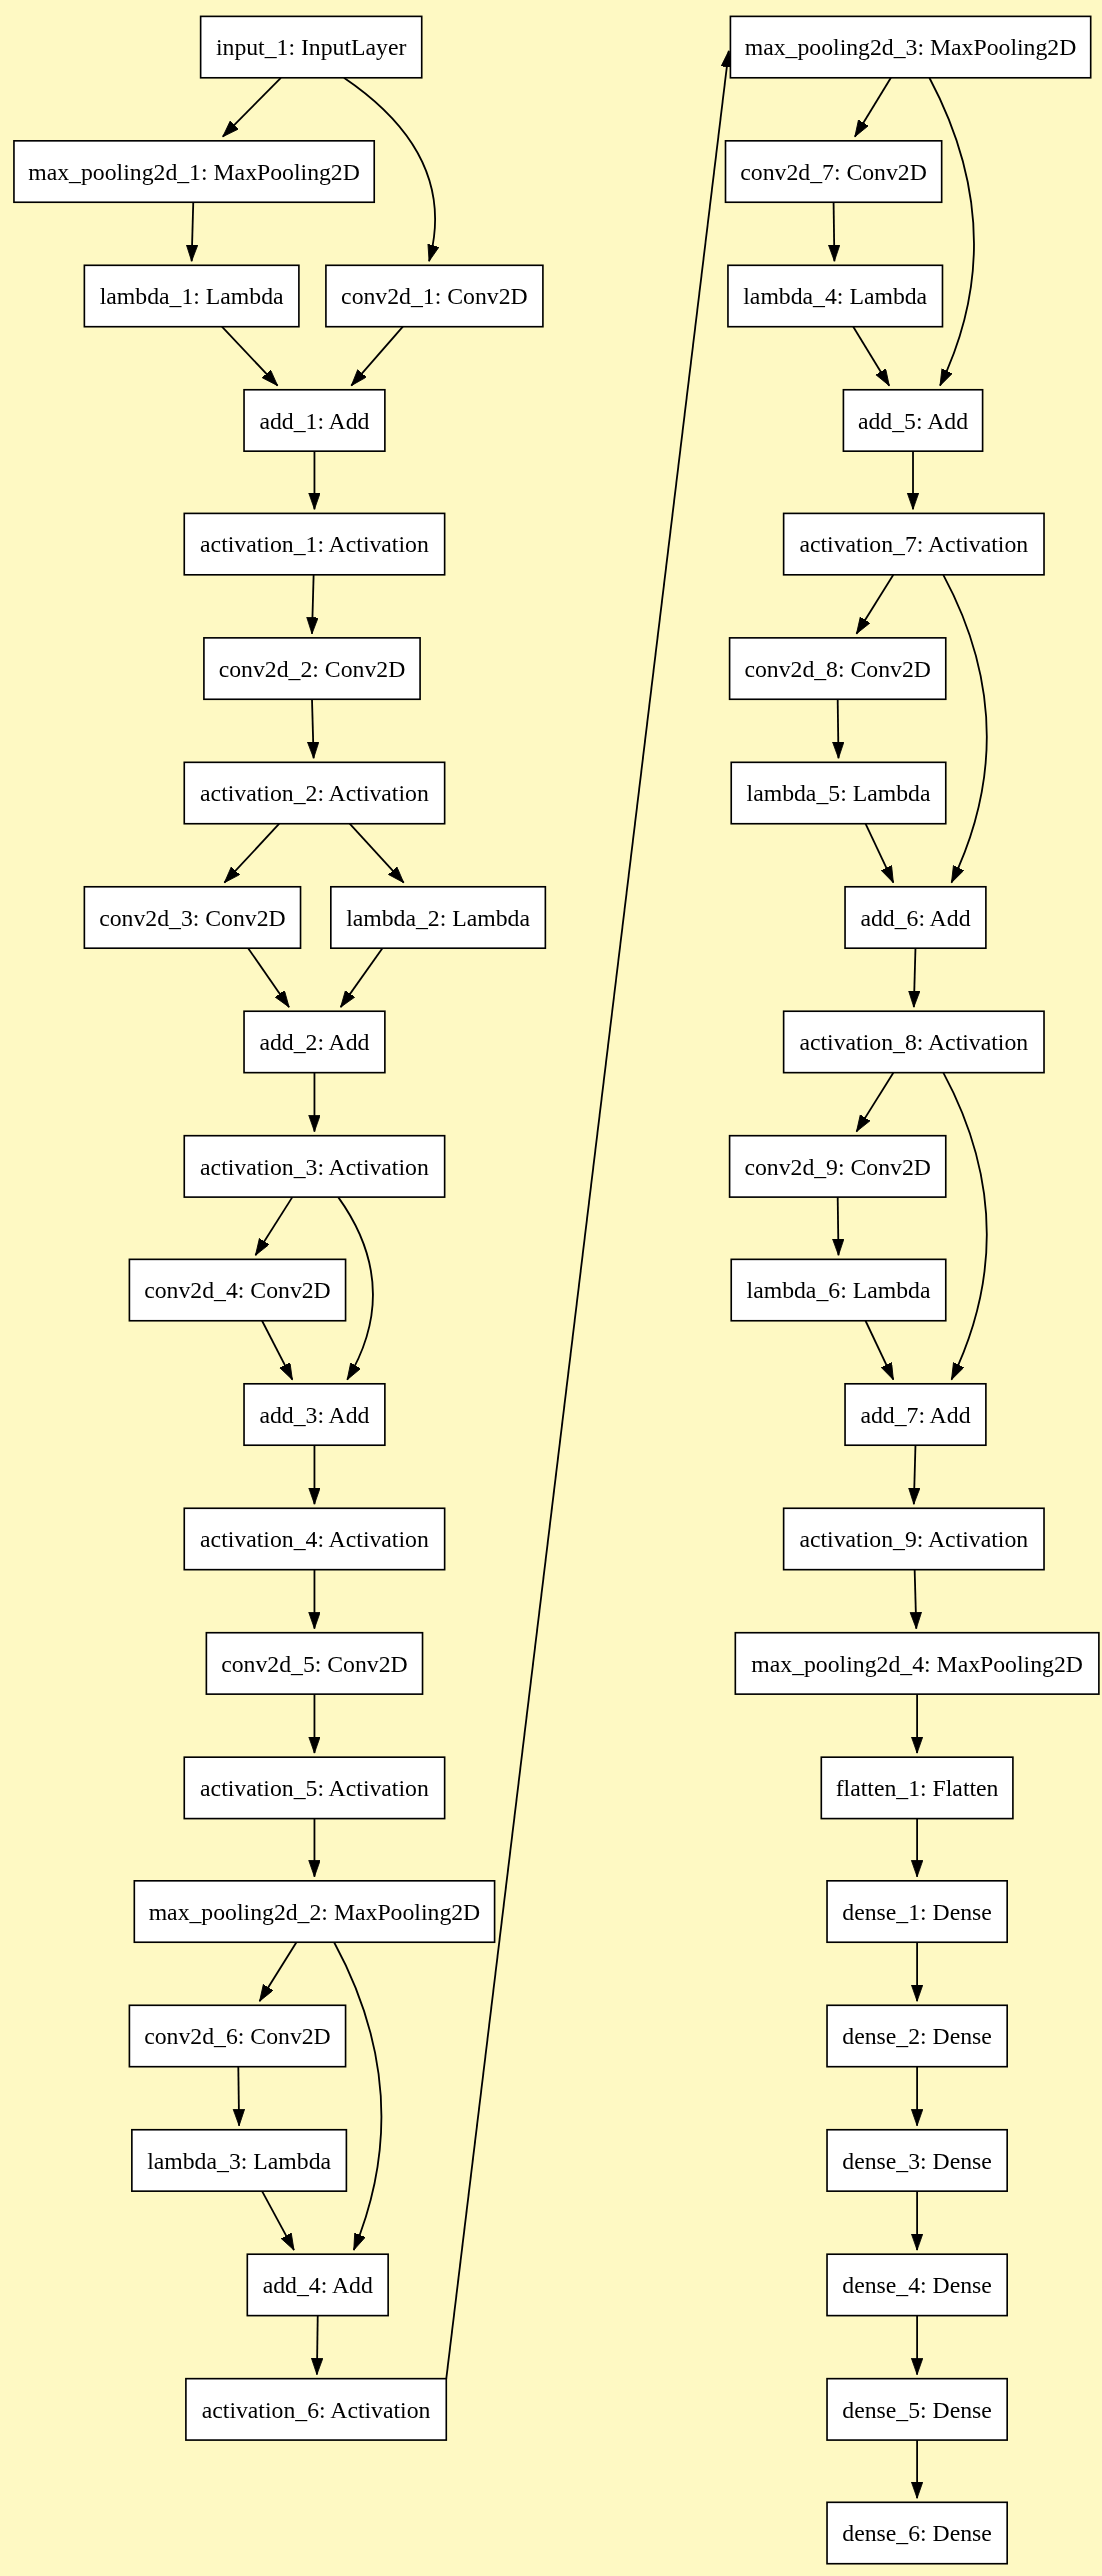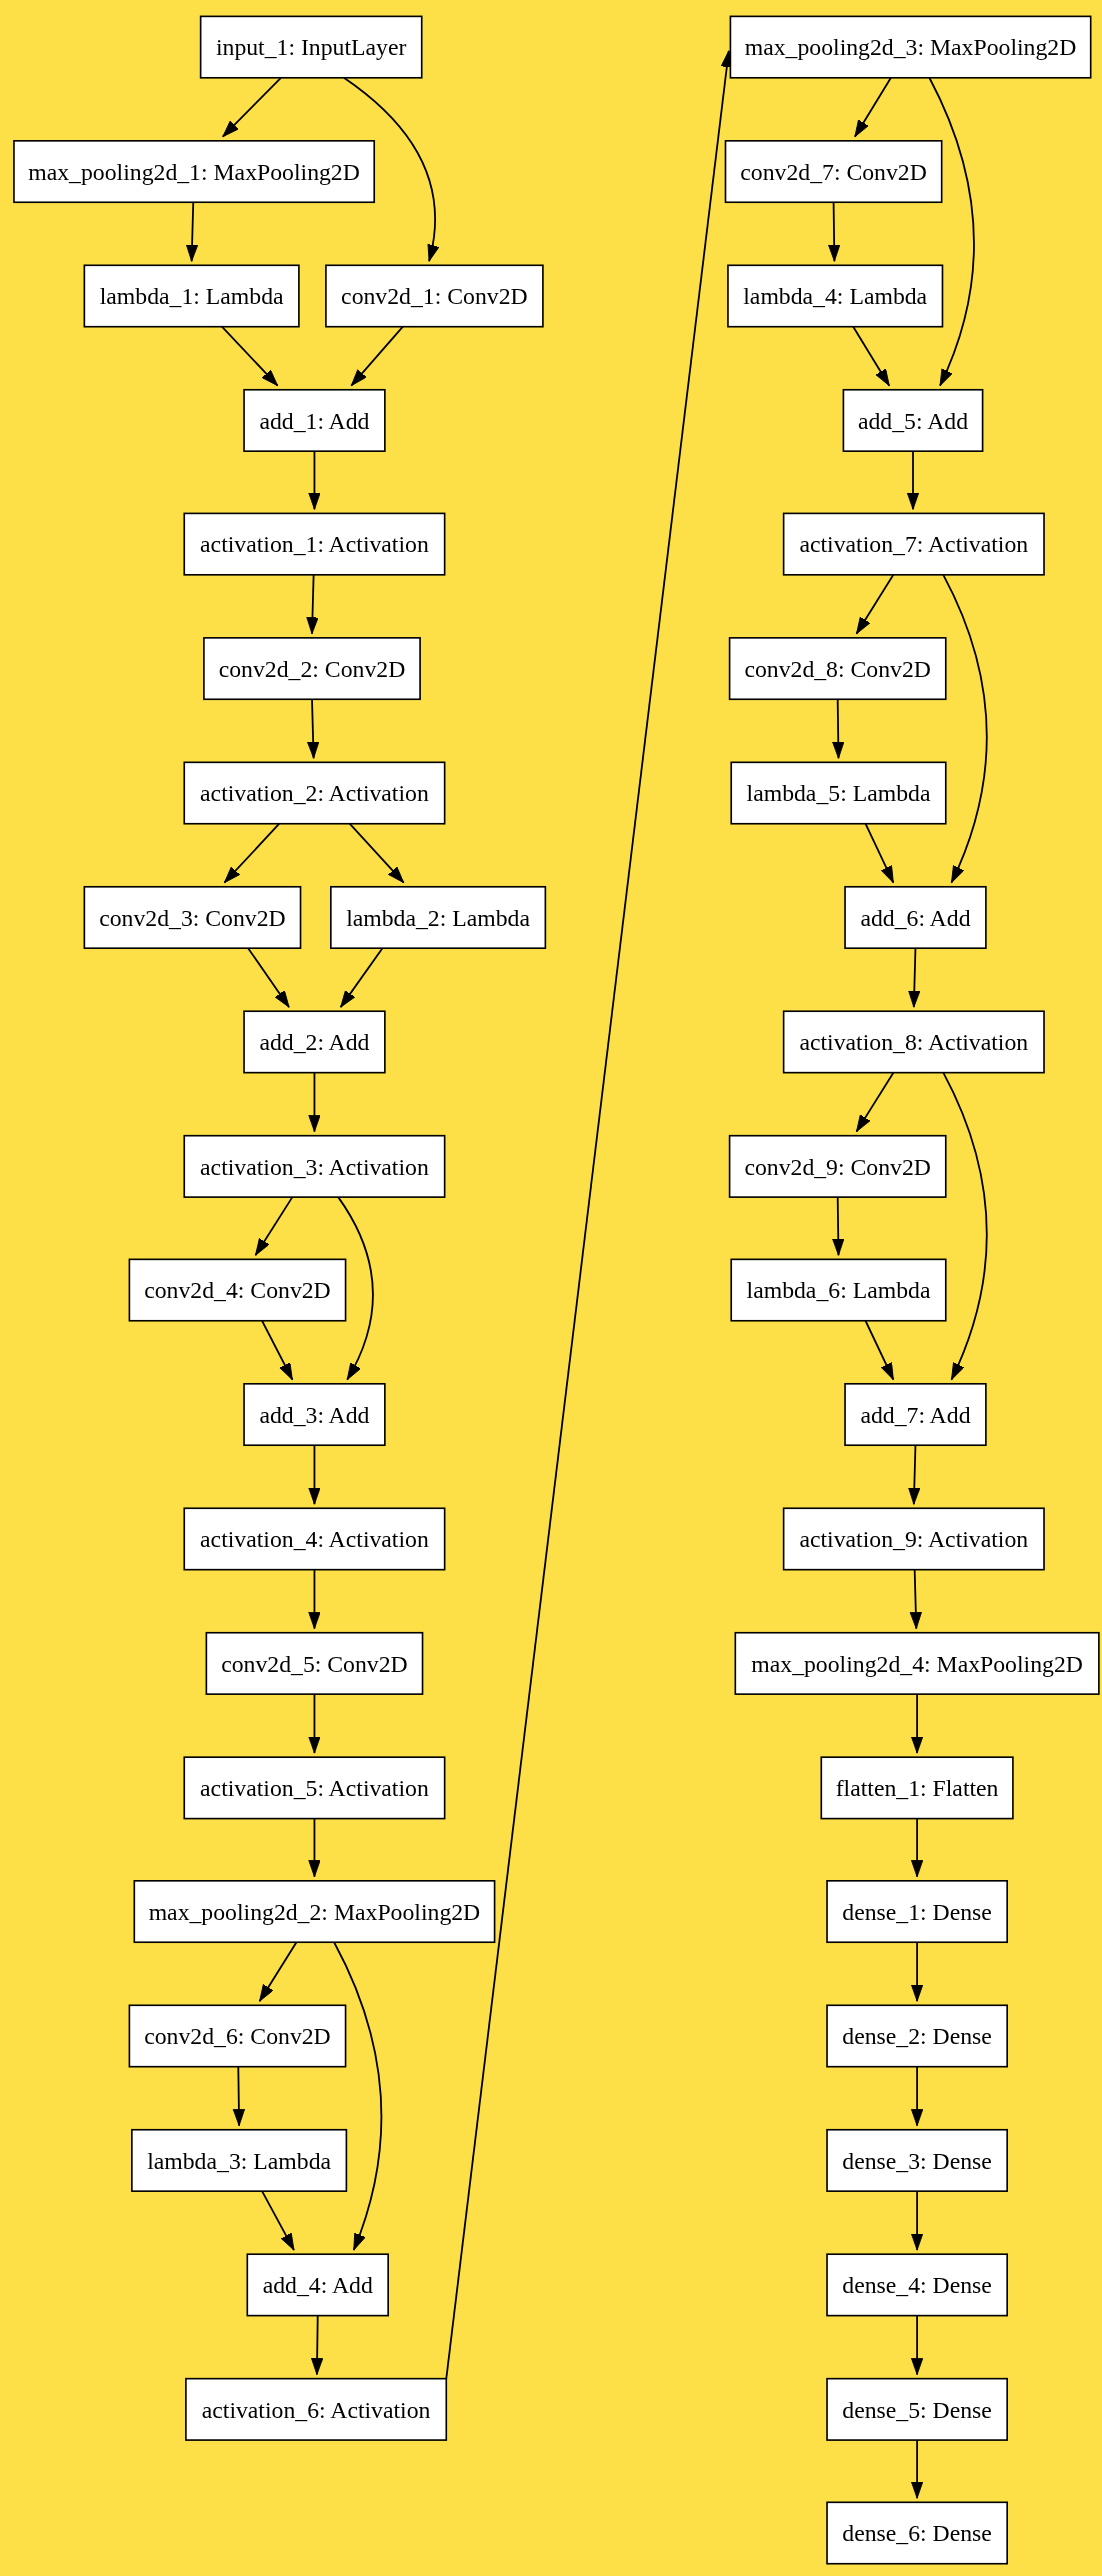--- a/index.html
+++ b/index.html
@@ -4,21 +4,21 @@
 <style>
   html, body {
     margin: 0;
     padding: 0;
     background: #ffffff;
   }
   .canvas {
     position: relative;
     width: 1103px;
     height: 2576px;
-    background: #fde047;
+    background: #fef9c3;
     font-family: "Liberation Serif", "DejaVu Serif", serif;
   }
   svg { display: block; }
   .edge-path {
     fill: none;
     stroke: #000000;
     stroke-width: 2.2px;
   }
   .node-box {
     fill: #ffffff;

